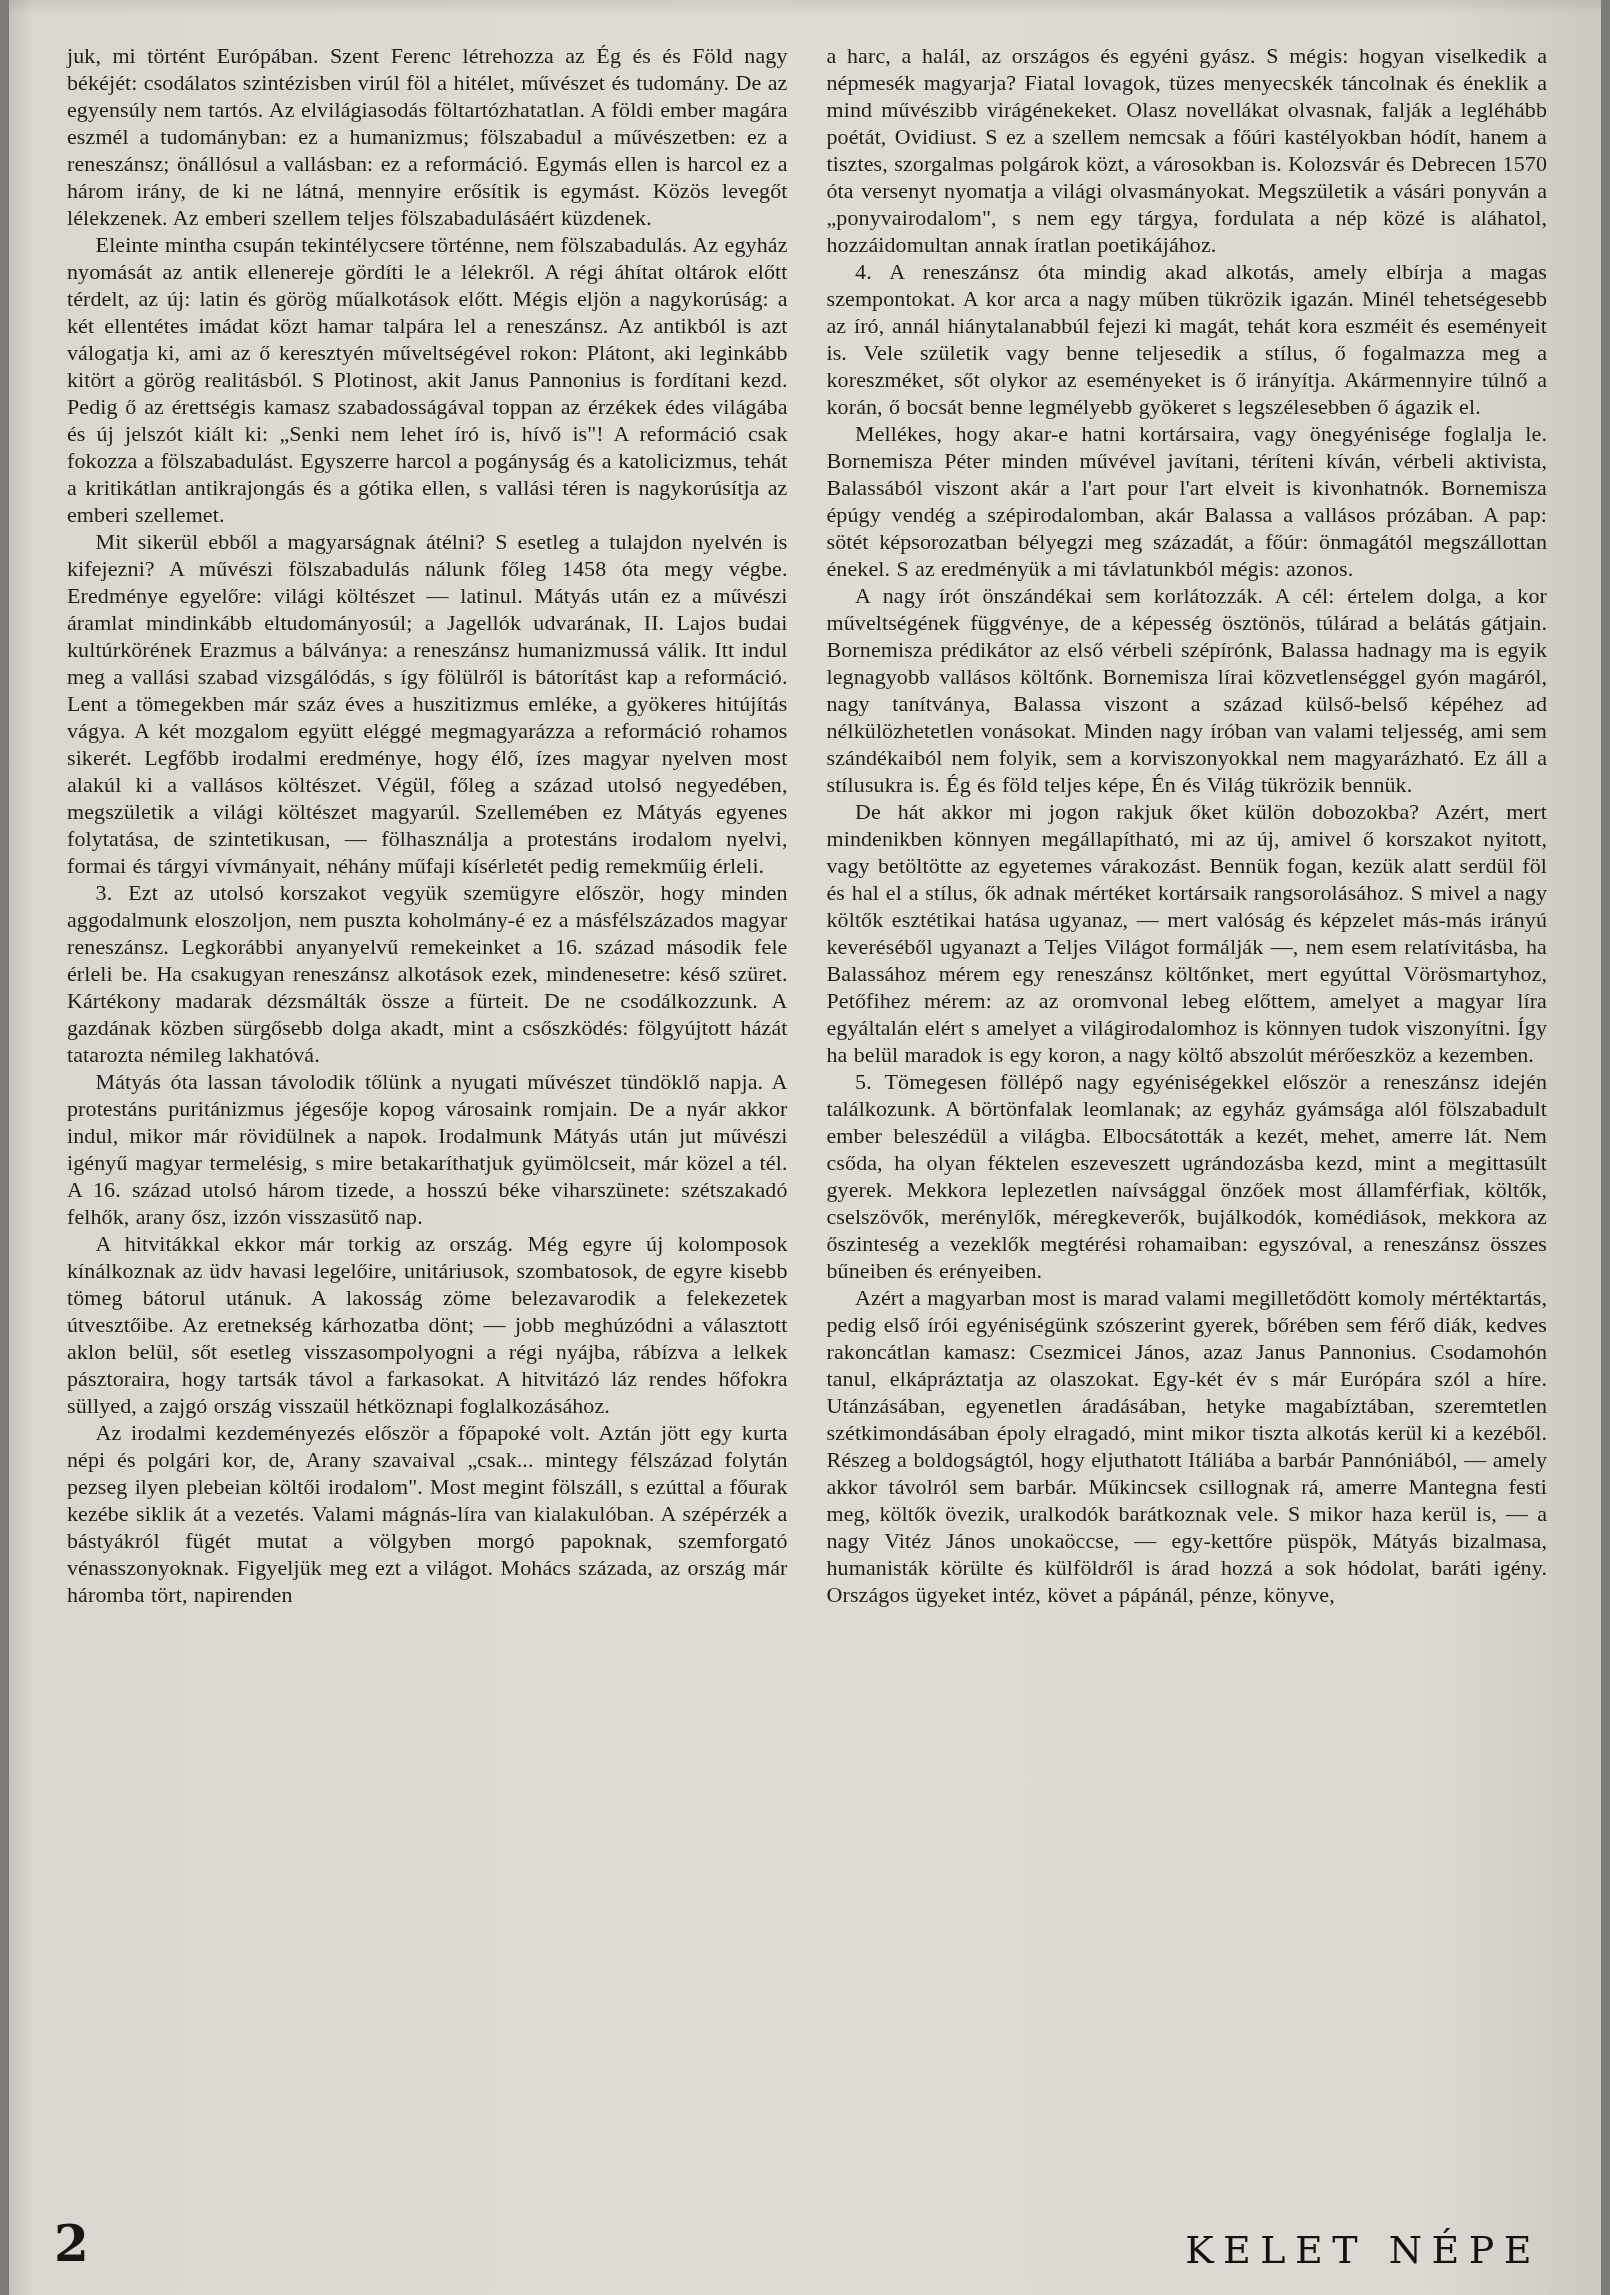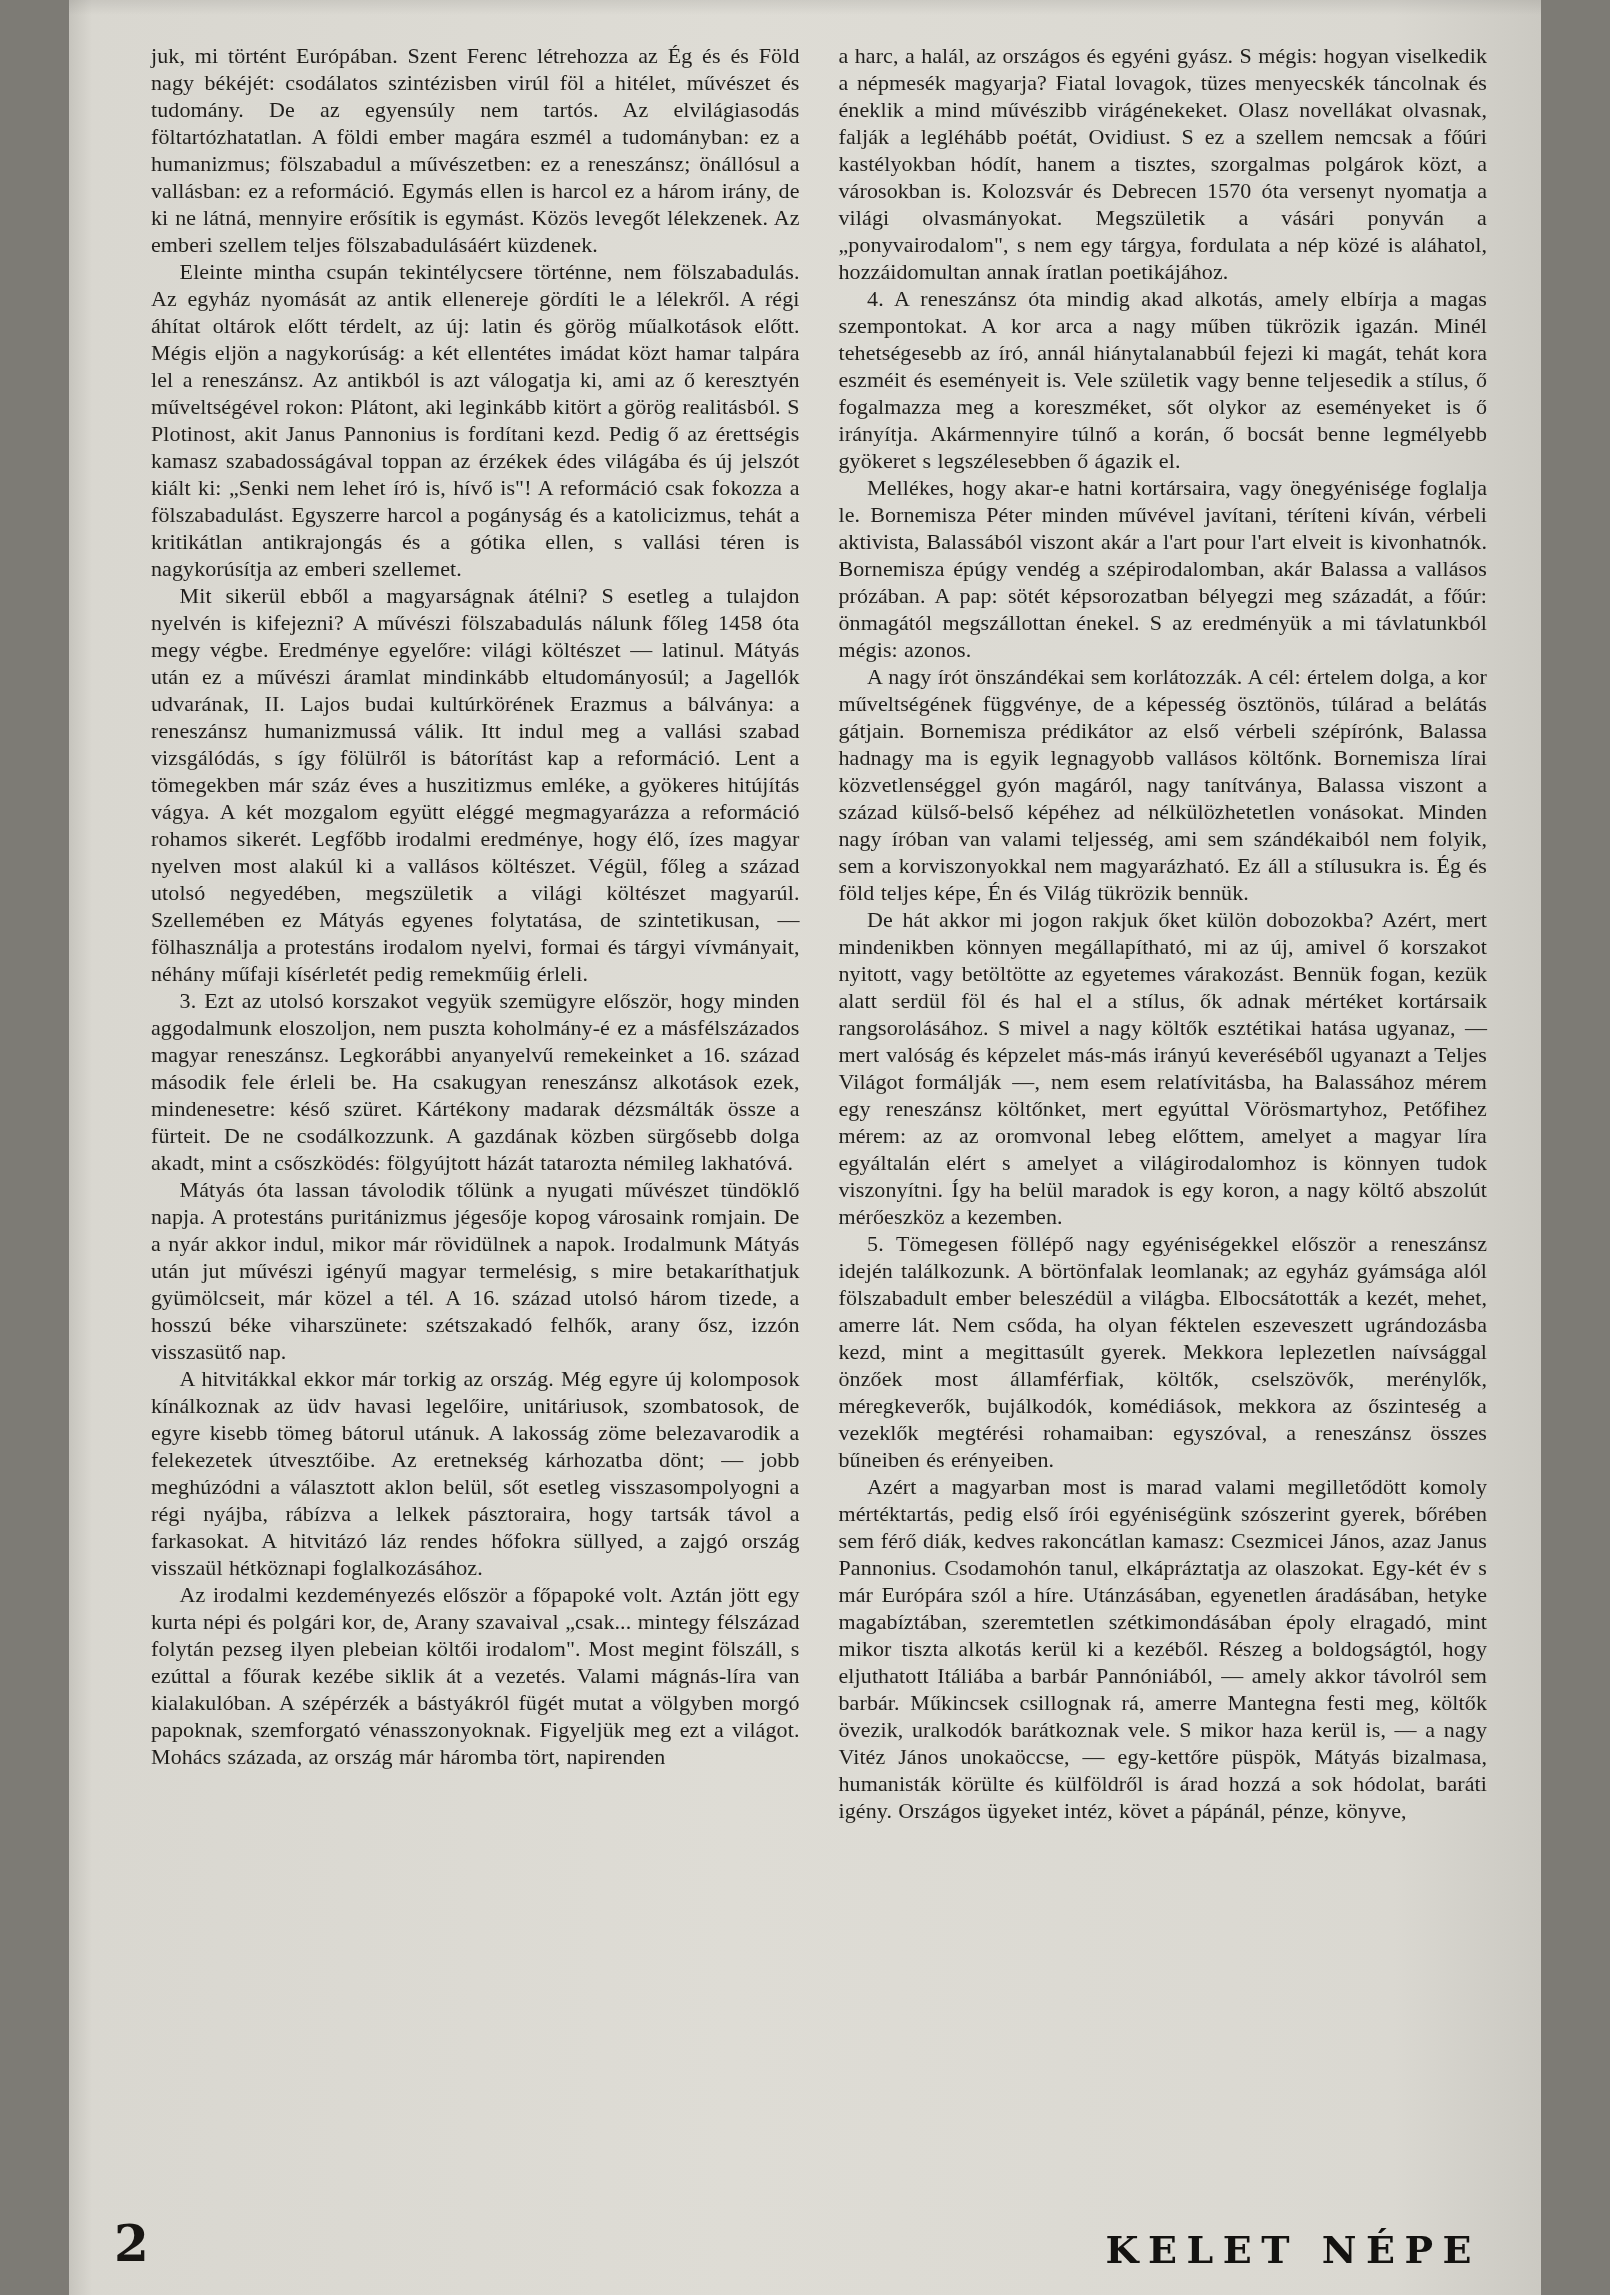--- a/index.html
+++ b/index.html
@@ -1,29 +1,28 @@
 <!DOCTYPE html>
 <html lang="hu" style="font-size:11px"><head>
 <meta charset="utf-8">
 <title>Kelet Népe — 2. oldal</title>
 <style>
   html, body { margin:0; padding:0; background:#7d7b75; }
   .page {
     position:relative;
-    width:1472px;
+    width:1592px;
     height:2295px;
     margin:0 auto;
     box-sizing:border-box;
     background:
       linear-gradient(180deg, rgba(0,0,0,0.08), rgba(0,0,0,0) 15px),
       linear-gradient(90deg, #c6c4bd 0px, #d9d7d0 23px, #dedcd5 45%, #dad8d1 90%, #cbc9c2 100%);
     font-family:"Liberation Serif","DejaVu Serif",serif;
     color:#201e1b;
     overflow:hidden;
-    padding-left:24px;
   }
   .columns {
     display:flex;
     gap:39px;
     padding:42px 54px 0 58px;
     box-sizing:border-box;
   }
   .col { width:50%; }
   .col p.para {
     margin:0;
@@ -45,21 +44,21 @@
   }
   .page-number {
     font-family:"DejaVu Serif","Liberation Serif",serif;
     font-weight:bold;
     font-size:50px;
     line-height:1;
     color:#181613;
   }
   .magazine-title {
     font-family:"DejaVu Serif","Liberation Serif",serif;
-    font-weight:bold;
+    font-weight:normal;
     font-size:38px;
     line-height:1;
     letter-spacing:9.5px;
     color:#131210;
     white-space:nowrap;
   }
 </style>
 </head>
 <body>
 

